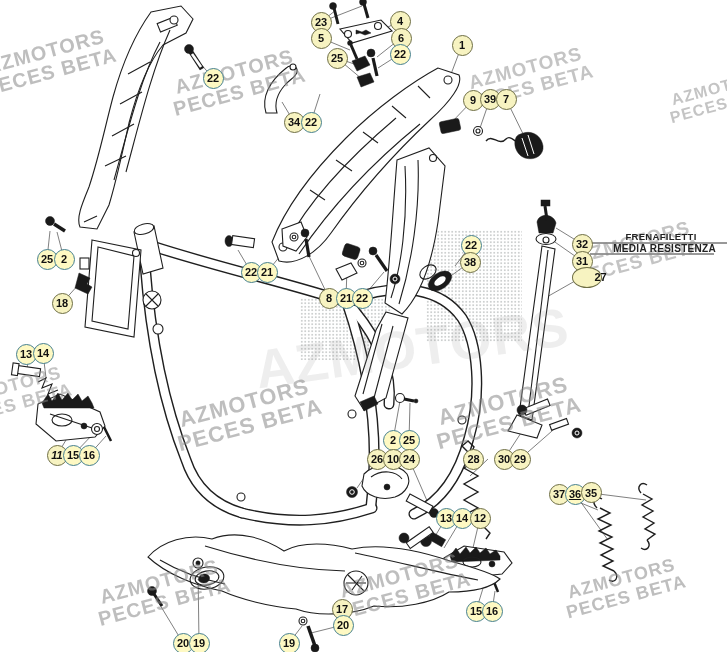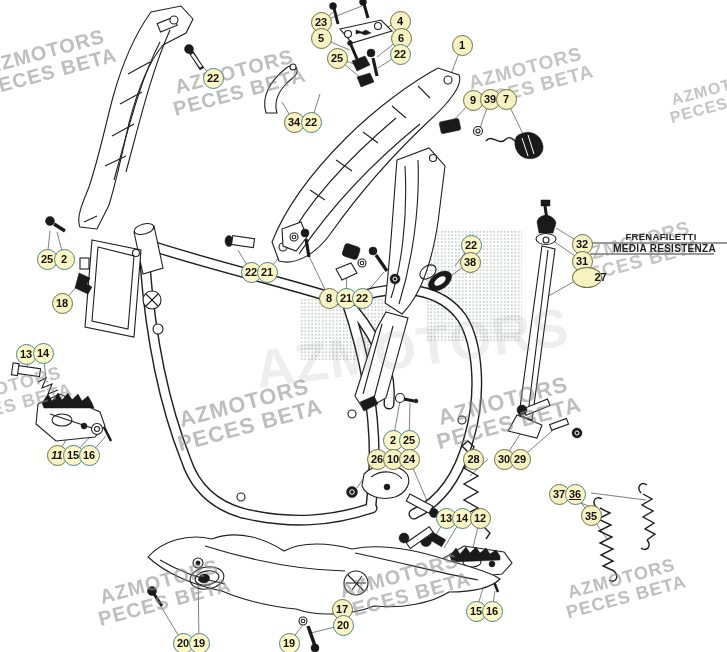--- a/index.html
+++ b/index.html
@@ -445,21 +445,21 @@
       <div class="callout y" style="left: 382.5px; top: 448.5px;">10</div>
       <div class="callout y" style="left: 398.5px; top: 448.5px;">24</div>
       <div class="callout y" style="left: 463px; top: 448.5px; text-align: center;">28</div>
       <div class="callout y" style="left: 493.5px; top: 448.5px;">30</div>
       <div class="callout y" style="left: 509.5px; top: 448.5px;">29</div>
       <div class="callout c" style="left: 435.5px; top: 507.5px;">13</div>
       <div class="callout c" style="left: 451.5px; top: 507.5px;">14</div>
       <div class="callout y" style="left: 469.5px; top: 507.5px;">12</div>
       <div class="callout y" style="left: 548.5px; top: 483.5px;">37</div>
       <div class="callout c" style="left: 564.5px; top: 483.5px; text-decoration: underline;">36</div>
-      <div class="callout y" style="left: 580.5px; top: 505px;">35</div>
+      <div class="callout y" style="left: 580.5px; top: 482px;">35</div>
       <div class="callout y" style="left: 331.5px; top: 598.5px;">17</div>
       <div class="callout c" style="left: 332.5px; top: 614.5px;">20</div>
       <div class="callout c" style="left: 278.5px; top: 632.5px;">19</div>
       <div class="callout c" style="left: 172.5px; top: 632.5px;">20</div>
       <div class="callout c" style="left: 188.5px; top: 632.5px;">19</div>
       <div class="callout c" style="left: 465.5px; top: 600.5px;">15</div>
       <div class="callout c" style="left: 481.5px; top: 600.5px;">16</div>
     </div>
 
 </div>

